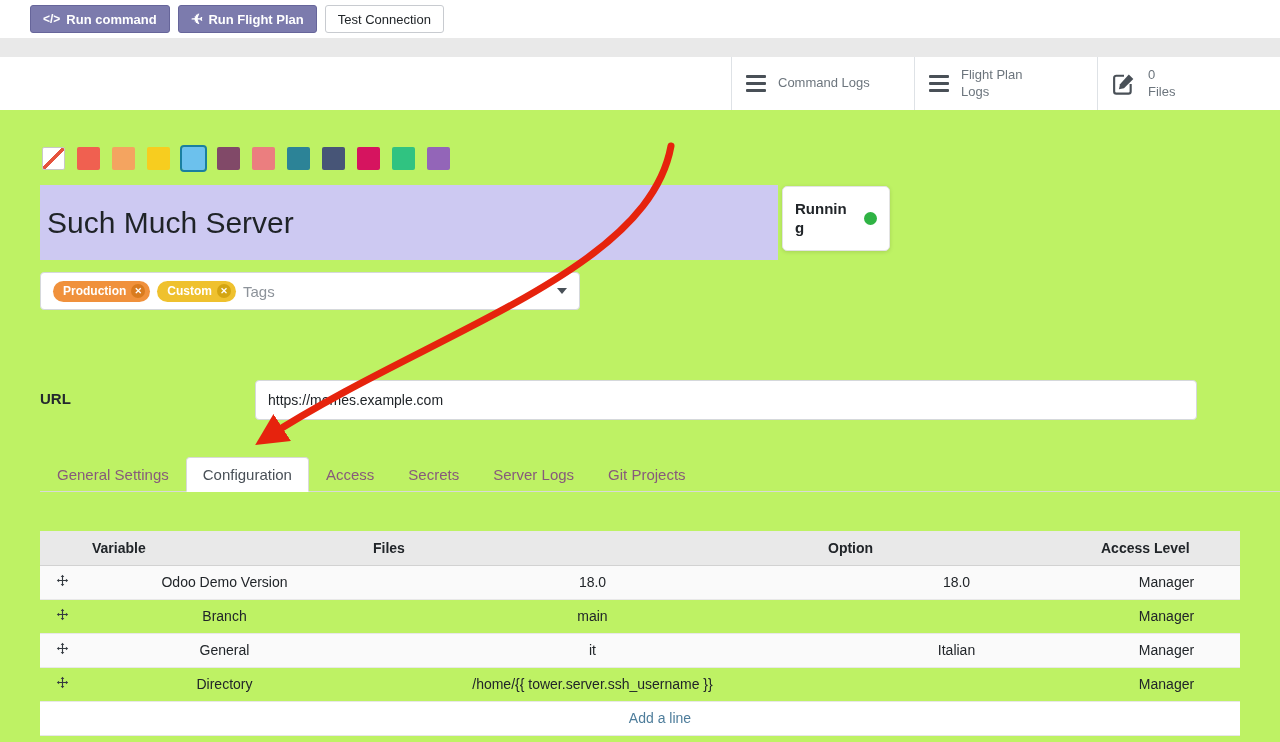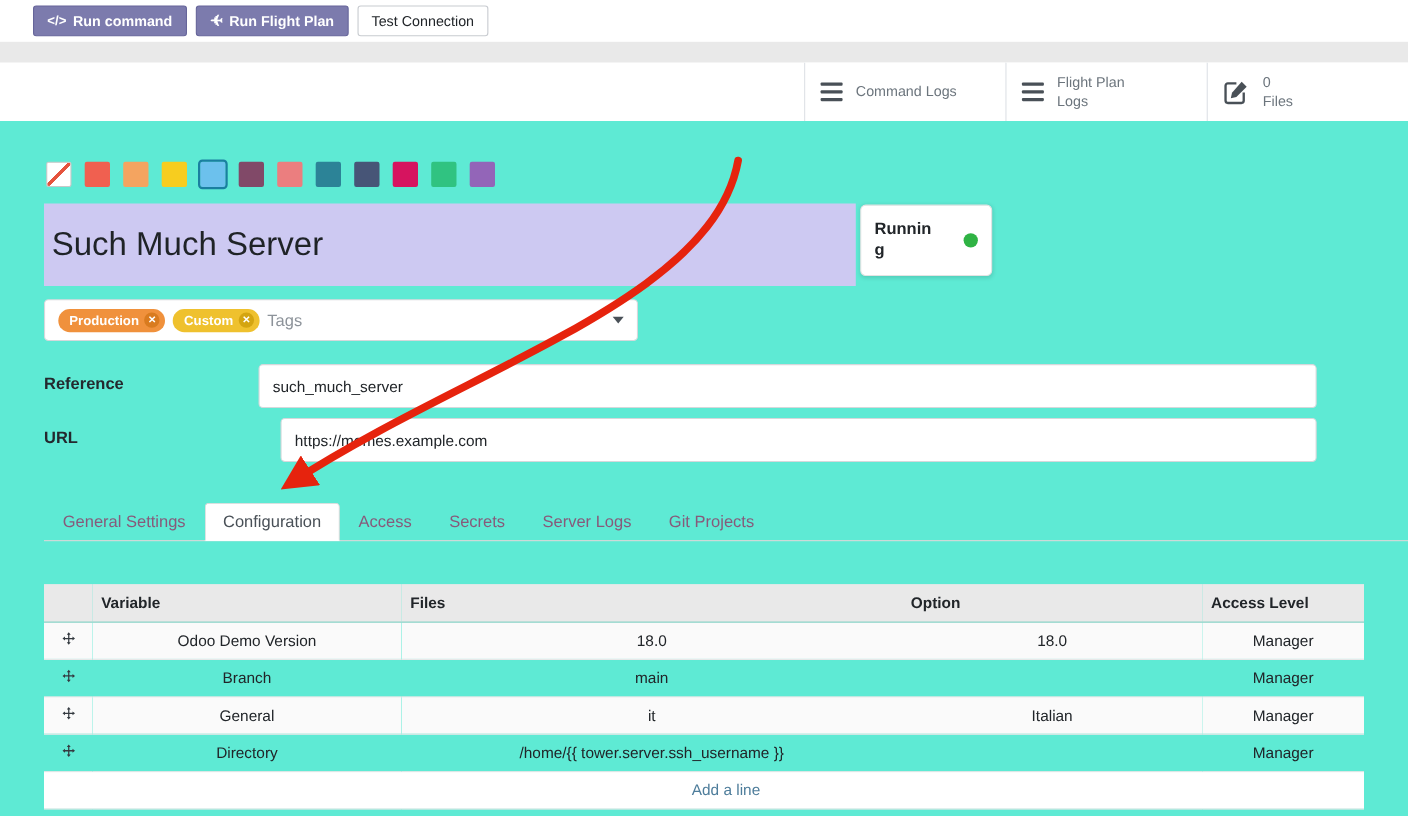--- a/index.html
+++ b/index.html
@@ -22,34 +22,34 @@
   .statusbar{position:absolute;top:57px;left:0;right:0;height:53px;background:#fff;
              border-bottom:1px solid #dee2e6;display:flex;justify-content:flex-end;}
   .stat-cell{width:183px;border-left:1px solid #dee2e6;display:flex;align-items:center;
              gap:12px;padding:0 14px;box-sizing:border-box;cursor:pointer;background:#fff;}
   .stat-text{font-size:13px;color:#6c757d;line-height:1.3;width:92px;}
   .icon-menu{display:flex;flex-direction:column;gap:4px;width:20px;flex:none;}
   .icon-menu i{display:block;height:3px;background:#495057;border-radius:1px;}
   .stat-col{display:flex;flex-direction:column;font-size:13px;color:#6c757d;line-height:1.3;}
 
   
-  .sheet{position:absolute;top:110px;left:0;right:0;bottom:0;background:#5eead4;}
+  .sheet{position:absolute;top:110px;left:0;right:0;bottom:0;background:#bef264;}
 
   .colors{position:absolute;top:37px;left:42px;display:flex;gap:12px;}
   .swatch{width:23px;height:23px;border-radius:2px;box-sizing:border-box;cursor:pointer;}
   .swatch-none{background:#fff;border:1px solid #c8c8c8;
     background-image:linear-gradient(135deg,transparent calc(50% - 1.5px),#e5533d calc(50% - 1.5px),
                      #e5533d calc(50% + 1.5px),transparent calc(50% + 1.5px));}
   .swatch.selected{outline:2px solid #1a7fa0;outline-offset:0;}
 
   .title-box{position:absolute;top:75px;left:40px;width:738px;height:75px;background:#cdc9f2;
              display:flex;align-items:center;padding-left:7px;box-sizing:border-box;
              font-size:30px;color:#1f2327;cursor:text;}
 
-  .status-card{position:absolute;top:76px;left:782px;width:120px;height:65px;background:#fff;
+  .status-card{position:absolute;top:76px;left:782px;width:108px;height:65px;background:#fff;
                border:1px solid #e3e3e3;border-radius:5px;box-shadow:0 1px 4px rgba(0,0,0,.13);
                display:flex;align-items:center;justify-content:space-between;
                padding:0 12px;box-sizing:border-box;}
   .status-label{font-size:15px;font-weight:700;color:#212529;width:52px;word-break:break-all;line-height:1.25;}
   .status-dot{width:13px;height:13px;border-radius:50%;flex:none;}
 
   .tags-box{position:absolute;top:162px;left:40px;width:540px;height:38px;border:1px solid #d5d8db;
             border-radius:4px;display:flex;align-items:center;gap:7px;padding:0 12px;
             box-sizing:border-box;cursor:text;background:#fff;}
   .tag-pill{height:21px;border-radius:11px;display:inline-flex;align-items:center;gap:5px;
@@ -170,24 +170,20 @@
         <span class="tag-close" style="background-color: rgb(217, 123, 31);">✕</span>
       </span>
       <span class="tag-pill" style="background-color: rgb(239, 193, 46);">
         <span>Custom</span>
         <span class="tag-close" style="background-color: rgb(212, 165, 17);">✕</span>
       </span>
       <span class="tags-placeholder">Tags</span>
       <span class="tags-caret"></span>
     </div>
 
-    <div class="field-row row-ref">
-      <div class="field-label">Reference</div>
-      <input class="field-input" type="text" value="such_much_server" style="">
-    </div>
 
     <div class="field-row row-url">
       <div class="field-label">URL</div>
       <input class="field-input" type="text" value="https://memes.example.com" style="">
     </div>
 
     <div class="tabs">
       <span class="tab">General Settings</span>
       <span class="tab active">Configuration</span>
       <span class="tab">Access</span>

